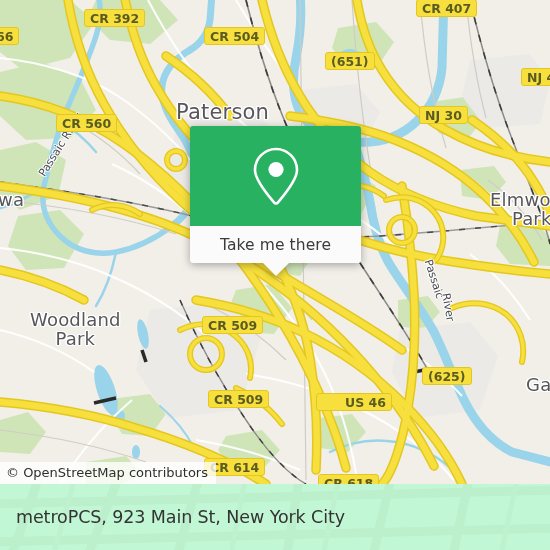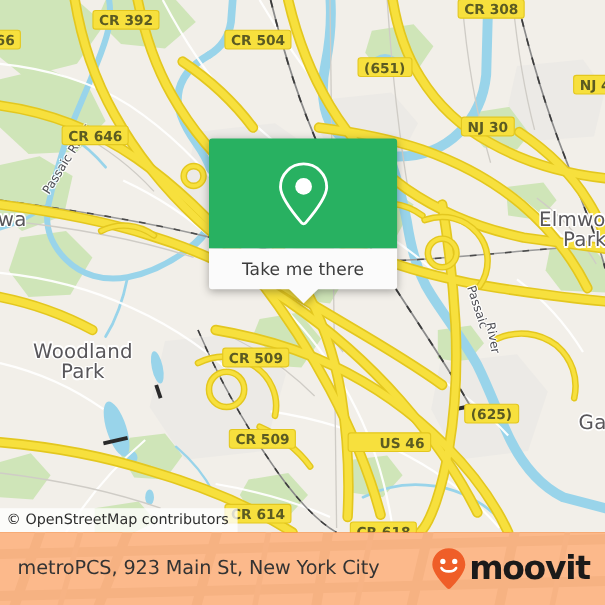--- a/index.html
+++ b/index.html
@@ -119,21 +119,21 @@
     border-left: 14px solid transparent;
     border-right: 14px solid transparent;
     border-top: 14px solid #fbfbfb;
   }
 
   
   #footer {
     position: absolute;
     left: 0; bottom: 0;
     width: 550px; height: 66px;
-    background: #f97316;
+    background: #86efac;
     overflow: hidden;
   }
   #footer-watermark { position:absolute; left:0; top:0; width:550px; height:66px; opacity:.5;}
   #footer-inner {
     position: relative;
     width: 100%; height: 100%;
     display: flex;
     align-items: center;
     justify-content: space-between;
     padding: 0 14px 0 16px;
@@ -366,39 +366,40 @@
             <path d="M386,200 C404,194 422,198 434,212 C446,226 446,246 436,260"></path>
             <path d="M236,388 C254,396 270,408 282,424"></path>
             <path d="M330,188 C348,182 368,184 384,196"></path>
             <path d="M452,308 C470,300 490,302 506,314 C520,326 526,344 522,362"></path>
             <path d="M92,210 C108,202 126,204 140,214"></path>
           </g>
         </g>
       </g>
     </svg>
 
+    <div class="place-label place-city" style="left:176px; top:100px;">Paterson</div>
 
     <div class="place-label place-town" style="left:490px; top:190px;">Elmwood<br>Park</div>
 
     <div class="place-label place-town" style="left:30px; top:310px;">Woodland<br>Park</div>
 
     <div class="place-label place-town" style="left:-2px; top:190px;">wa</div>
 
     <div class="place-label place-town" style="left:526px; top:375px;">Gar</div>
 
     <div class="river-label" style="left:36px; top:172px; transform:rotate(-58deg); transform-origin:left top;">Passaic River</div>
     <div class="river-label" style="left:434px; top:258px; transform:rotate(72deg); transform-origin:left top;">Passaic</div>
     <div class="river-label" style="left:452px; top:292px; transform:rotate(80deg); transform-origin:left top;">River</div>
 
     <div class="shield" style="left:84px;  top:9px;">CR 392</div>
     <div class="shield" style="left:204px; top:27px;">CR 504</div>
-    <div class="shield" style="left:416px; top:-1px;">CR 308</div>
+    <div class="shield" style="left:416px; top:-1px;">CR 407</div>
     <div class="shield" style="left:325px; top:52px;">(651)</div>
     <div class="shield" style="left:521px; top:68px;">NJ 4</div>
-    <div class="shield" style="left:56px;  top:114px;">CR 646</div>
+    <div class="shield" style="left:56px;  top:114px;">CR 560</div>
     <div class="shield" style="left:419px; top:106px;">NJ 30</div>
     <div class="shield" style="left:-10px; top:27px;">66</div>
     <div class="shield" style="left:202px; top:316px;">CR 509</div>
     <div class="shield" style="left:208px; top:390px;">CR 509</div>
     <div class="shield" style="left:316px; top:393px;padding-left:28px;">US 46</div>
     <div class="shield" style="left:410px; top:367px;margin-left:12px;">(625)</div>
     <div class="shield" style="left:204px; top:458px;">CR 614</div>
     <div class="shield" style="left:318px; top:474px;">CR 618</div>
 
     <div id="popup">
@@ -432,25 +433,16 @@
       </g>
       <g stroke="#f6f4f1" stroke-width="5" fill="none">
         <path d="M76,-10 L52,76"></path>
         <path d="M246,-10 L230,76"></path>
         <path d="M340,-10 L322,76"></path>
         <path d="M518,-10 L500,76"></path>
       </g>
     </svg>
     <div id="footer-inner">
       <div id="footer-title">metroPCS, 923 Main St, New York City</div>
-      <div id="brand">
-        <svg width="34" height="40" viewBox="0 0 34 40">
-          <path d="M17 1.5 C8.7 1.5 2 8.2 2 16.5 C2 23.3 10.6 32.9 15.2 37.6 A2.5 2.5 0 0 0 18.8 37.6 C23.4 32.9 32 23.3 32 16.5 C32 8.2 25.3 1.5 17 1.5 Z" fill="#ef5e28"></path>
-          <circle cx="11.6" cy="13.4" r="2.4" fill="#ffffff"></circle>
-          <circle cx="22.4" cy="13.4" r="2.4" fill="#ffffff"></circle>
-          <path d="M10.4 19.4 C12.4 23.4 21.6 23.4 23.6 19.4" fill="none" stroke="#ffffff" stroke-width="2.4" stroke-linecap="round"></path>
-        </svg>
-        <span id="brand-wordmark">moovit</span>
-      </div>
     </div>
   </div>
 
 </div>
 
 </body></html>

